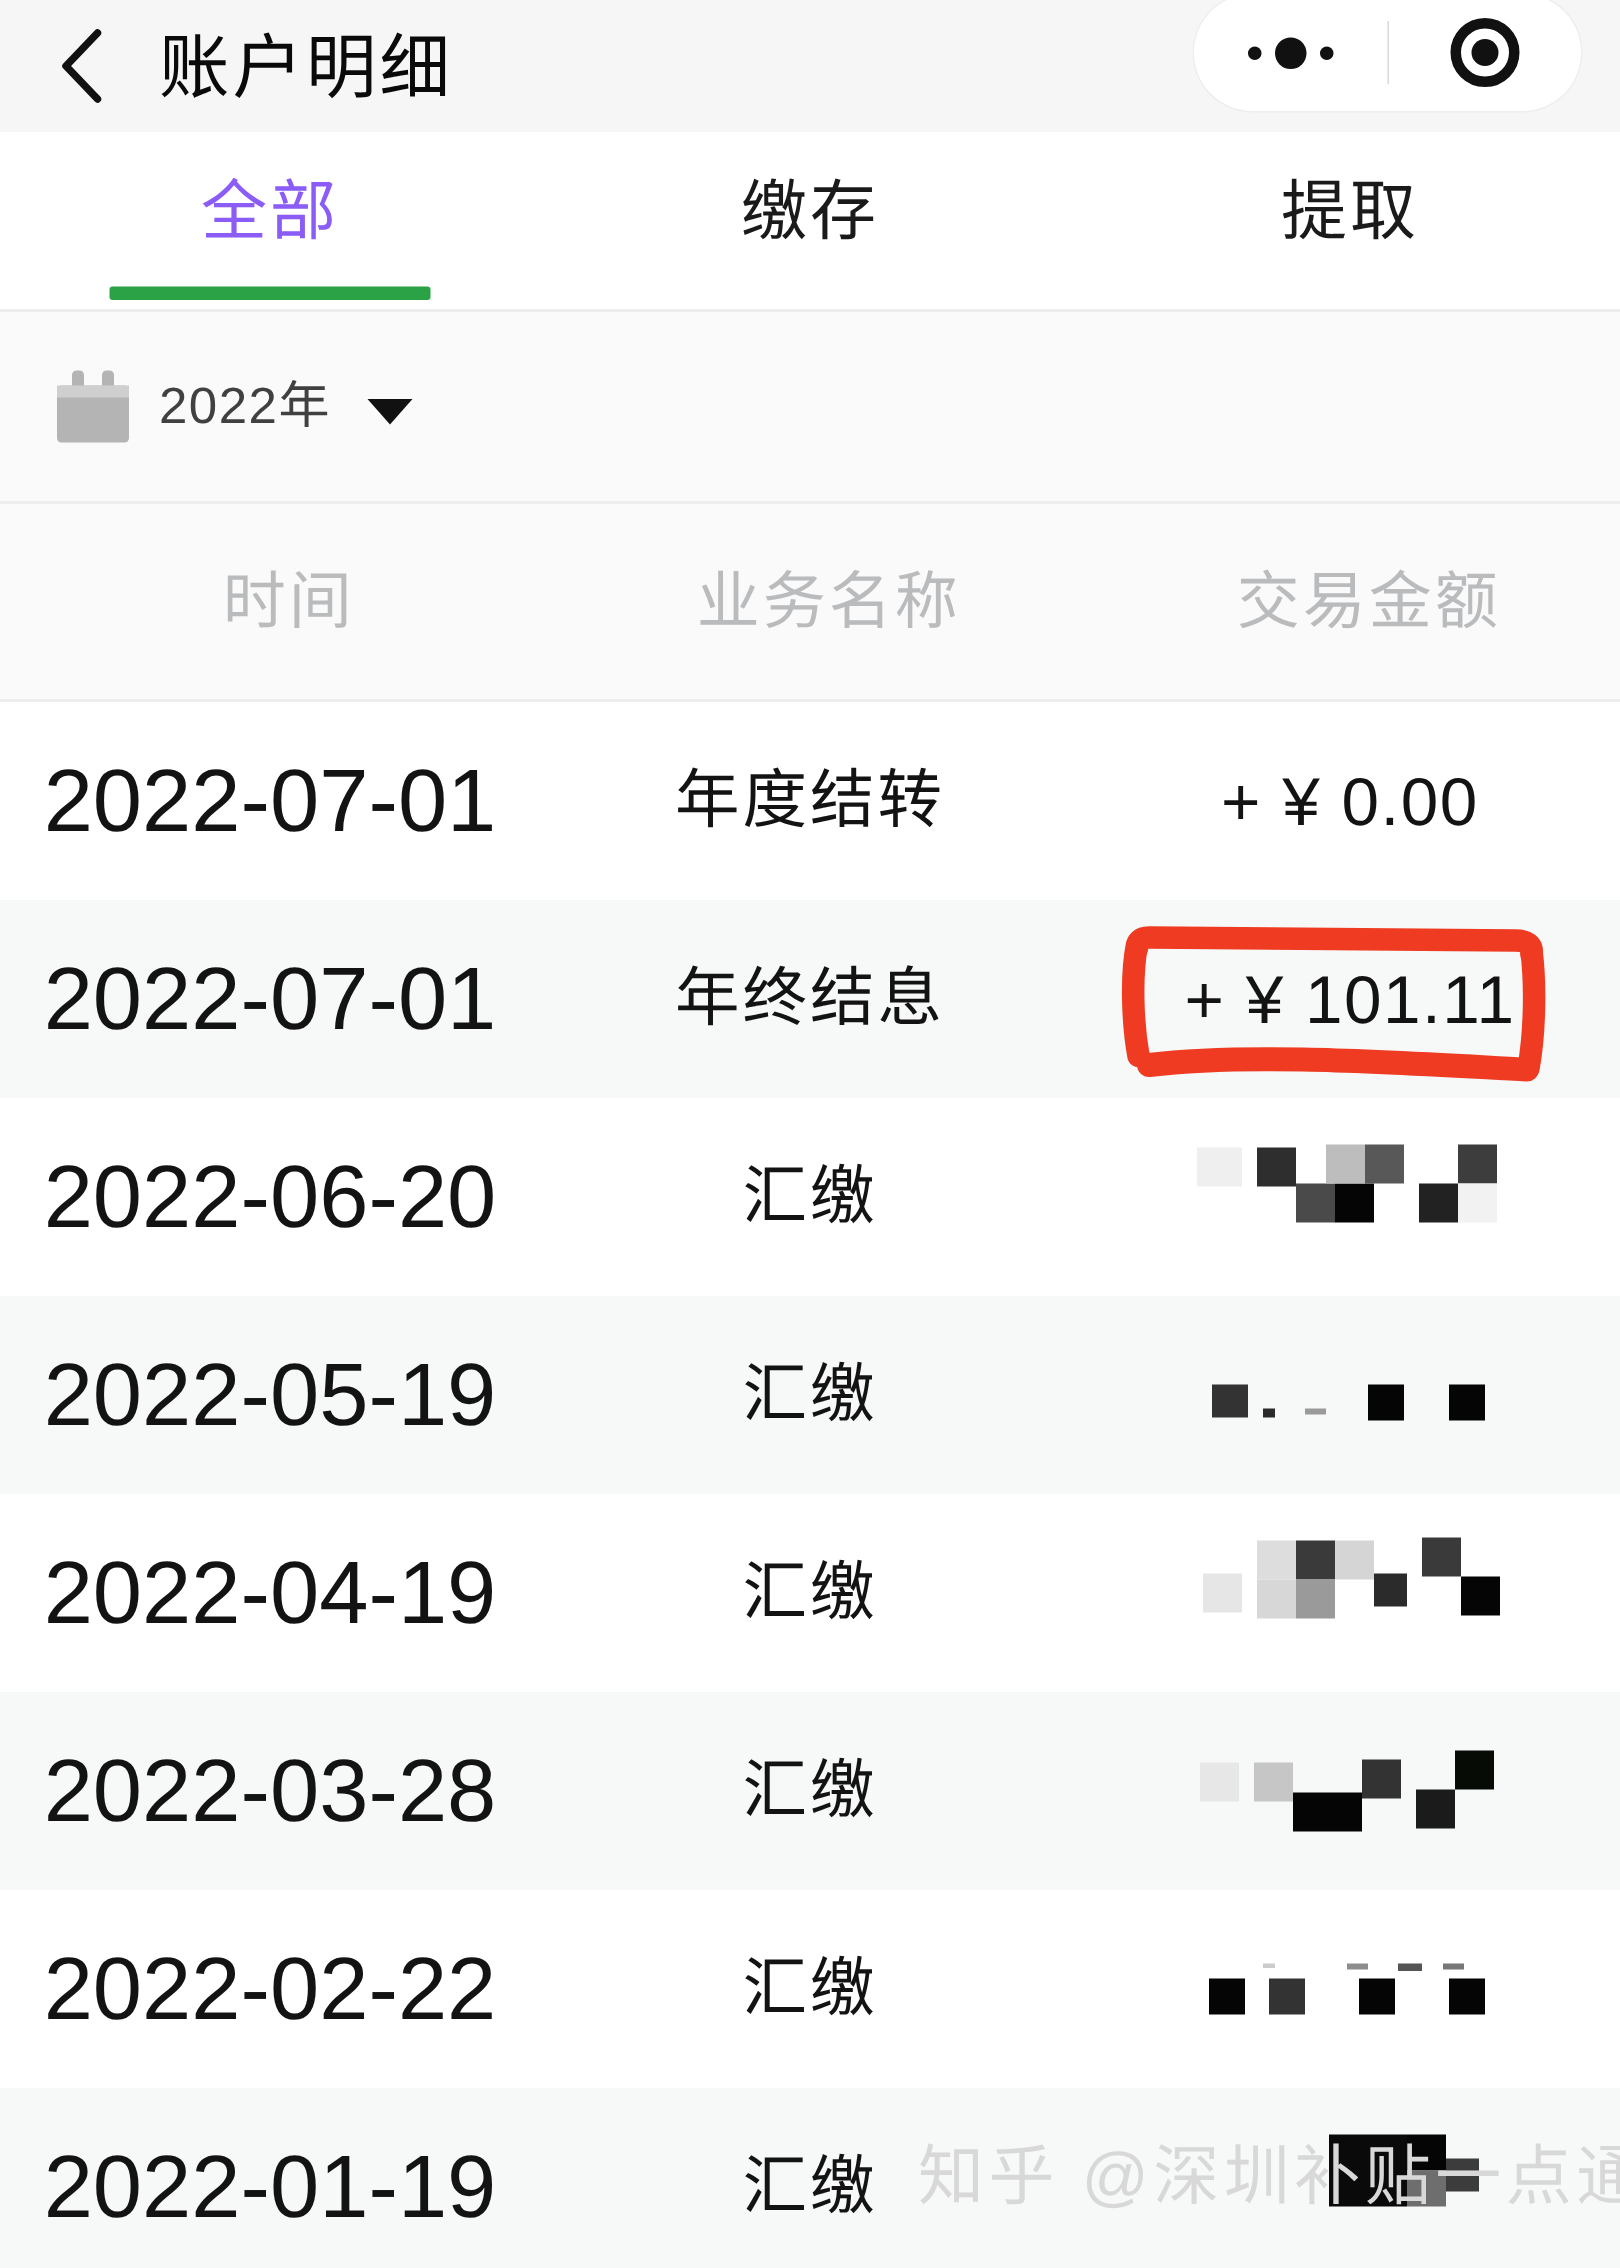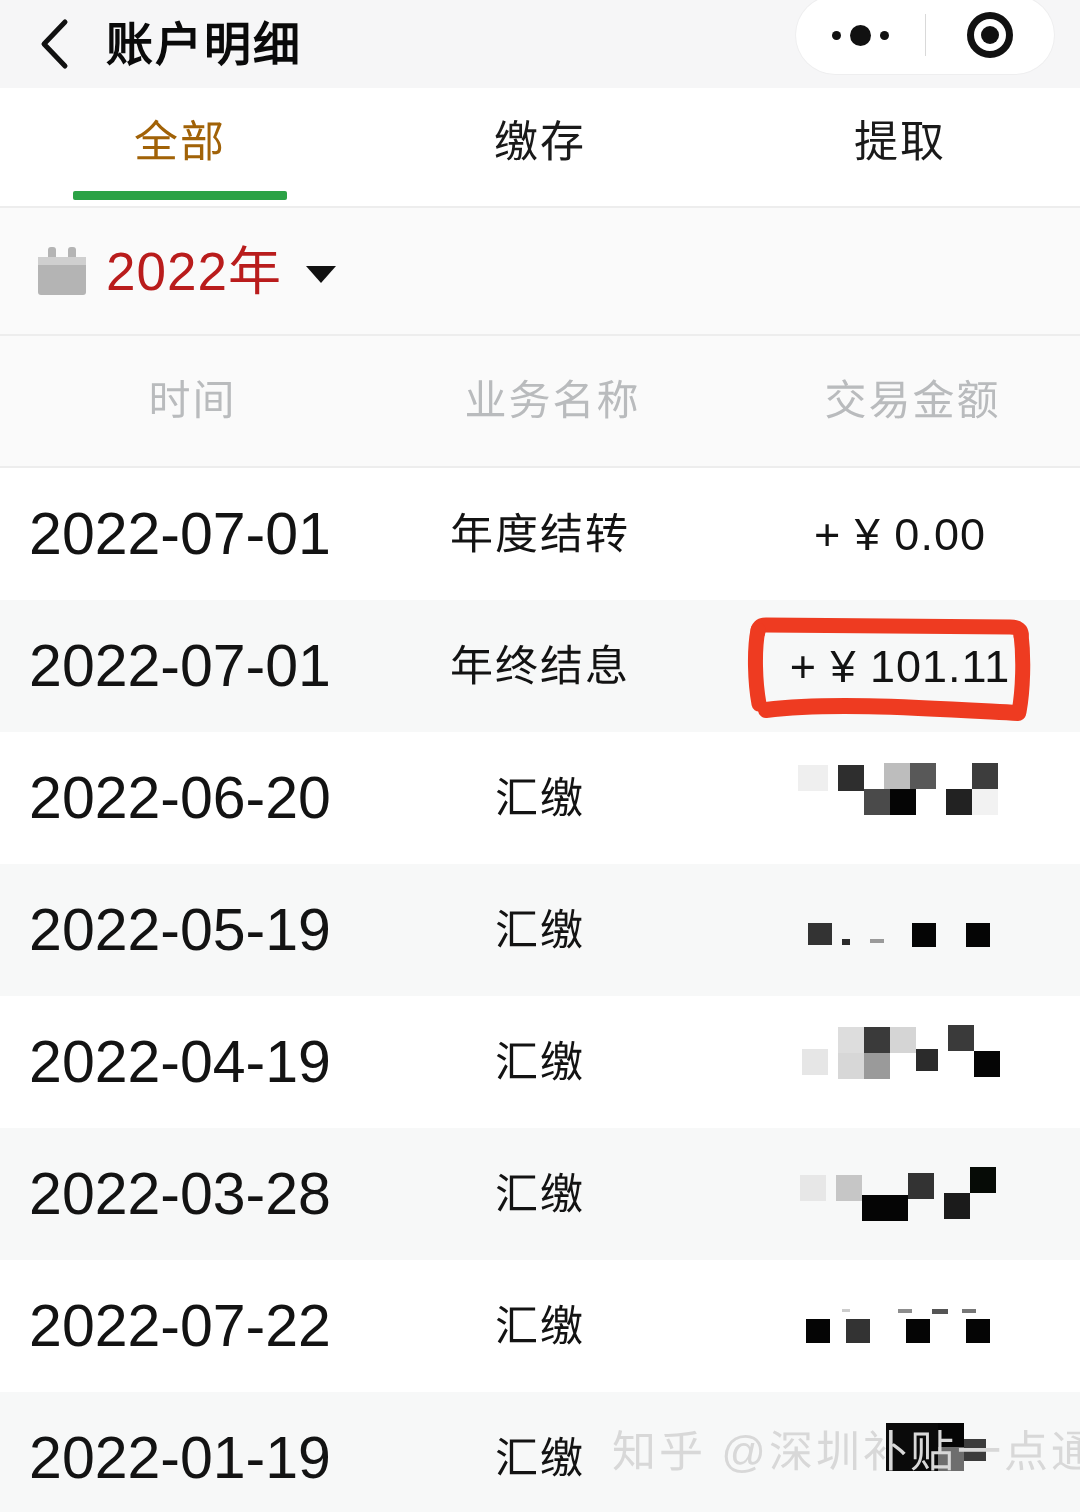--- a/index.html
+++ b/index.html
@@ -41,21 +41,21 @@
   }
   .back-chevron {
     display: block;
     width: 34px;
     height: 52px;
   }
   .nav-title {
     font-size: 47px;
     color: #0a0a0a;
     letter-spacing: 2px;
-    font-weight: 700;
+    font-weight: 400;
     margin-left: 4px;
     line-height: 1;
   }
 
   
   .capsule {
     position: absolute;
     right: 26px;
     top: -4px;
     width: 258px;
@@ -129,21 +129,21 @@
     justify-content: center;
     padding-top: 32px;
     cursor: pointer;
   }
   .tab-label {
     font-size: 44px;
     color: #1a1a1a;
     letter-spacing: 2px;
     line-height: 1;
   }
-  .tab.active .tab-label { color: #a16207; }
+  .tab.active .tab-label { color: #8b5cf6; }
   .tab .tab-underline {
     position: absolute;
     bottom: 6px;
     left: 50%;
     transform: translateX(-50%);
     width: 214px;
     height: 9px;
     background: #2ba245;
     border-radius: 2px;
     display: none;
@@ -186,22 +186,22 @@
   }
   .cal-icon .ring.l { left: 10px; }
   .cal-icon .ring.r { left: 30px; }
   .cal-icon .strip {
     position: absolute;
     left: 0; top: 10px;
     width: 48px; height: 8px;
     background: #cfcfcf;
   }
   .year-text {
-    font-size: 53px;
-    color: #b91c1c;
+    font-size: 34px;
+    color: #404040;
     margin-left: 20px;
     letter-spacing: 1px;
     line-height: 1;
   }
   .caret {
     width: 0; height: 0;
     border-left: 15px solid transparent;
     border-right: 15px solid transparent;
     border-top: 17px solid #111;
     margin-left: 24px;
@@ -391,21 +391,21 @@
         <div class="c-date"><span class="cell-date">2022-04-19</span></div>
         <div class="c-name"><span class="cell-name">汇缴</span></div>
         <div class="c-amt"><span class="mosaic"><b style="left: 22px; top: 30px; width: 26px; height: 26px; background: rgb(230, 230, 230);"></b><b style="left: 58px; top: 8px; width: 26px; height: 26px; background: rgb(221, 221, 221);"></b><b style="left: 58px; top: 34px; width: 26px; height: 26px; background: rgb(215, 215, 215);"></b><b style="left: 84px; top: 8px; width: 26px; height: 26px; background: rgb(58, 58, 58);"></b><b style="left: 84px; top: 34px; width: 26px; height: 26px; background: rgb(154, 154, 154);"></b><b style="left: 110px; top: 8px; width: 26px; height: 26px; background: rgb(213, 213, 213);"></b><b style="left: 136px; top: 30px; width: 22px; height: 22px; background: rgb(43, 43, 43);"></b><b style="left: 168px; top: 6px; width: 26px; height: 26px; background: rgb(58, 58, 58);"></b><b style="left: 194px; top: 32px; width: 26px; height: 26px; background: rgb(5, 5, 5);"></b></span></div>
       </div>
       <div class="row alt">
         <div class="c-date"><span class="cell-date">2022-03-28</span></div>
         <div class="c-name"><span class="cell-name">汇缴</span></div>
         <div class="c-amt"><span class="mosaic"><b style="left: 20px; top: 24px; width: 26px; height: 26px; background: rgb(231, 231, 231);"></b><b style="left: 56px; top: 24px; width: 26px; height: 26px; background: rgb(198, 198, 198);"></b><b style="left: 82px; top: 44px; width: 46px; height: 26px; background: rgb(5, 5, 5);"></b><b style="left: 128px; top: 22px; width: 26px; height: 26px; background: rgb(51, 51, 51);"></b><b style="left: 164px; top: 42px; width: 26px; height: 26px; background: rgb(27, 27, 27);"></b><b style="left: 190px; top: 16px; width: 26px; height: 26px; background: rgb(6, 11, 6);"></b></span></div>
       </div>
       <div class="row">
-        <div class="c-date"><span class="cell-date">2022-07-22</span></div>
+        <div class="c-date"><span class="cell-date">2022-02-22</span></div>
         <div class="c-name"><span class="cell-name">汇缴</span></div>
         <div class="c-amt"><span class="mosaic"><b style="left: 26px; top: 36px; width: 24px; height: 24px; background: rgb(5, 5, 5);"></b><b style="left: 66px; top: 36px; width: 24px; height: 24px; background: rgb(51, 51, 51);"></b><b style="left: 126px; top: 36px; width: 24px; height: 24px; background: rgb(5, 5, 5);"></b><b style="left: 186px; top: 36px; width: 24px; height: 24px; background: rgb(5, 5, 5);"></b><b style="left: 62px; top: 26px; width: 8px; height: 3px; background: rgb(204, 204, 204);"></b><b style="left: 118px; top: 26px; width: 14px; height: 4px; background: rgb(141, 141, 141);"></b><b style="left: 152px; top: 26px; width: 16px; height: 5px; background: rgb(85, 85, 85);"></b><b style="left: 182px; top: 26px; width: 14px; height: 4px; background: rgb(119, 119, 119);"></b></span></div>
       </div>
       <div class="row alt">
         <div class="c-date"><span class="cell-date">2022-01-19</span></div>
         <div class="c-name"><span class="cell-name">汇缴</span></div>
         <div class="c-amt"><span class="mosaic"><b style="left: 106px; top: 8px; width: 52px; height: 48px; background: rgb(10, 10, 10);"></b><b style="left: 158px; top: 8px; width: 26px; height: 24px; background: rgb(5, 5, 5);"></b><b style="left: 158px; top: 32px; width: 26px; height: 24px; background: rgb(110, 110, 110);"></b><b style="left: 184px; top: 24px; width: 22px; height: 22px; background: rgb(60, 60, 60);"></b></span></div>
       </div>
     </div>
 

